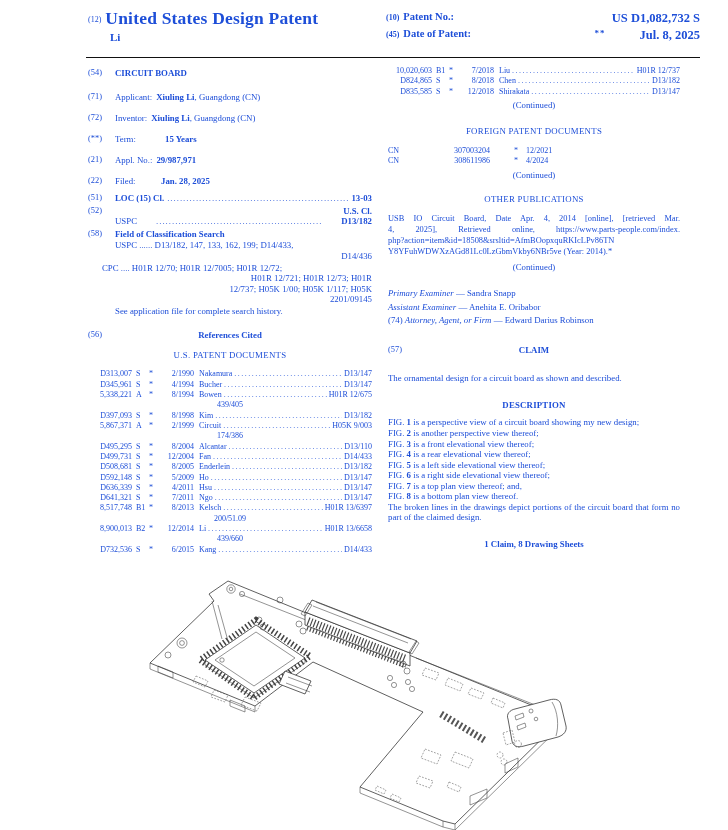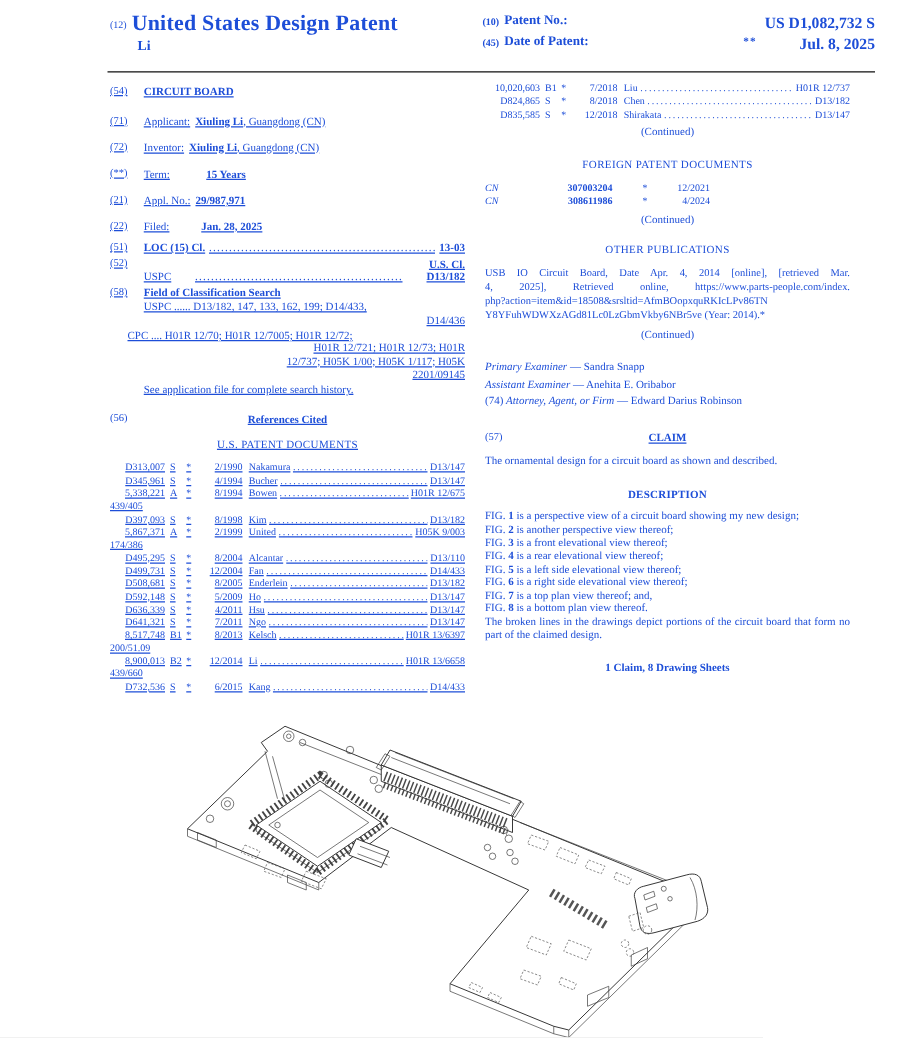--- a/index.html
+++ b/index.html
@@ -16,21 +16,21 @@
   .inv-short{font-size:11px;font-weight:bold;margin:3px 0 0 22px;}
   .hdr-right{position:absolute;left:386px;top:11px;width:314px;font-weight:bold;}
   .hr-row{display:flex;align-items:flex-start;margin-bottom:2px;}
   .hr-row .pnum{margin-top:2px;}
   .hr-lab{font-size:10.5px;flex:none;}
   .hr-note{font-size:9px;margin-left:auto;margin-right:34px;letter-spacing:1px;}
   .hr-val{font-size:12.5px;margin-left:auto;}
   .rule{position:absolute;left:86px;top:57px;width:614px;border-top:1.4px solid #111;}
   
   .col{position:absolute;top:64px;font-size:8.8px;line-height:1.2;}
-  .col-left{left:88px;width:284px;text-decoration:underline;}
+  .col-left{left:88px;width:284px;}
   .col-right{left:388px;width:292px;}
   .fld{display:flex;margin-bottom:10.5px;}
   .fno{flex:none;width:27px;font-size:8.4px;}
   .flab{flex:none;margin-right:4px;}
   .lead{flex:1;overflow:hidden;white-space:nowrap;margin:0 3px;}
   .lead::after{content:"..................................................................................";letter-spacing:1px;}
   .sub{padding-left:27px;margin-top:-9px;margin-bottom:10px;}
   .subrow{display:flex;gap:16px;}
   .cls-lines{padding-left:27px;margin-top:1px;margin-bottom:1px;}
   .cls-lines div{white-space:nowrap;}
@@ -40,27 +40,27 @@
   .tbl-head{text-align:center;margin:0 0 9px;font-size:8.8px;letter-spacing:.3px;}
   
   .reftable{font-size:8px;line-height:1.29;}
   .refrow{display:flex;white-space:nowrap;}
   .rnum{flex:none;width:44px;text-align:right;}
   .rkind{flex:none;width:13px;text-align:left;margin-left:4px;}
   .rstar{flex:none;width:8px;}
   .rdate{flex:none;width:37px;text-align:right;margin-right:5px;}
   .rlead{flex:1;overflow:hidden;white-space:nowrap;margin:0 2px;}
   .rlead::after{content:"........................................................";letter-spacing:1.5px;}
-  .refrow2{text-align:left;}
+  .refrow2{text-align:center;}
   .cont{text-align:center;margin:3px 0 14px;}
   .frow{display:flex;font-size:8px;line-height:1.3;}
-  .fcc{flex:none;width:30px;font-style:italic;}
-  .fnumc{flex:none;width:72px;text-align:right;font-weight:bold;}
+  .fcc{flex:none;width:30px;}
+  .fnumc{flex:none;width:72px;text-align:right;}
   .fstar{flex:none;width:20px;text-align:center;margin-left:16px;}
-  .fdate{flex:none;width:42px;text-align:right;}
+  .fdate{flex:none;width:42px;text-align:left;}
   
   .pubs{font-size:8.4px;line-height:1.3;margin-top:8px;}
   .publine{text-align:justify;text-align-last:justify;}
   .publine.last{text-align-last:left;}
   .exam{font-size:8.8px;margin-top:3px;}
   .exam-block{margin-top:16px;}
   .para{text-align:justify;margin-top:3px;}
   .figline{margin:0;}
   .sheets{font-weight:bold;text-align:center;margin-top:16px;}
   
@@ -209,21 +209,21 @@
     <span class="rname">Kim</span>
     <span class="rlead"></span>
     <span class="rcls">D13/182</span>
   </div>
 
   <div class="refrow">
     <span class="rnum">5,867,371</span>
     <span class="rkind">A</span>
     <span class="rstar">*</span>
     <span class="rdate">2/1999</span>
-    <span class="rname">United</span>
+    <span class="rname">Circuit</span>
     <span class="rlead"></span>
     <span class="rcls">H05K 9/003</span>
   </div>
   <div class="refrow2">174/386</div>
 
   <div class="refrow">
     <span class="rnum">D495,295</span>
     <span class="rkind">S</span>
     <span class="rstar">*</span>
     <span class="rdate">8/2004</span>
@@ -385,21 +385,21 @@
       <span class="i">Assistant Examiner</span>
       <span>—</span>
       <span>Anehita E. Oribabor</span>
     </div>
     <div class="exam">
       <span>(74)</span>
       <span class="i">Attorney, Agent, or Firm</span>
       <span>—</span>
       <span>Edward Darius Robinson</span>
     </div>
-    <div class="sec-head" style="margin-top:19px;margin-bottom:8px;text-decoration:underline;">
+    <div class="sec-head" style="margin-top:19px;margin-bottom:18px;">
       <span class="fno">(57)</span>
       <div class="center b">CLAIM</div>
     </div>
     <div class="para">The ornamental design for a circuit board as shown and described.</div>
     <div class="tbl-head b" style="margin-top:16px;margin-bottom:7px;letter-spacing:.2px;">DESCRIPTION</div>
     <div>
   <div class="figline">
     <span>FIG.</span>
     <span class="b">1</span>
     <span>is a perspective view of a circuit board showing my new design;</span>

